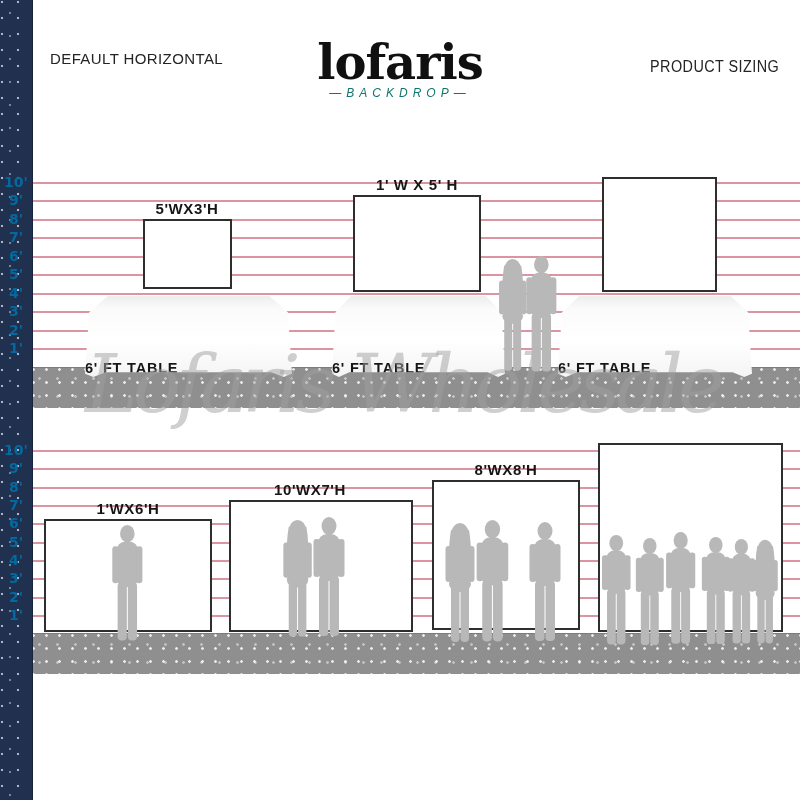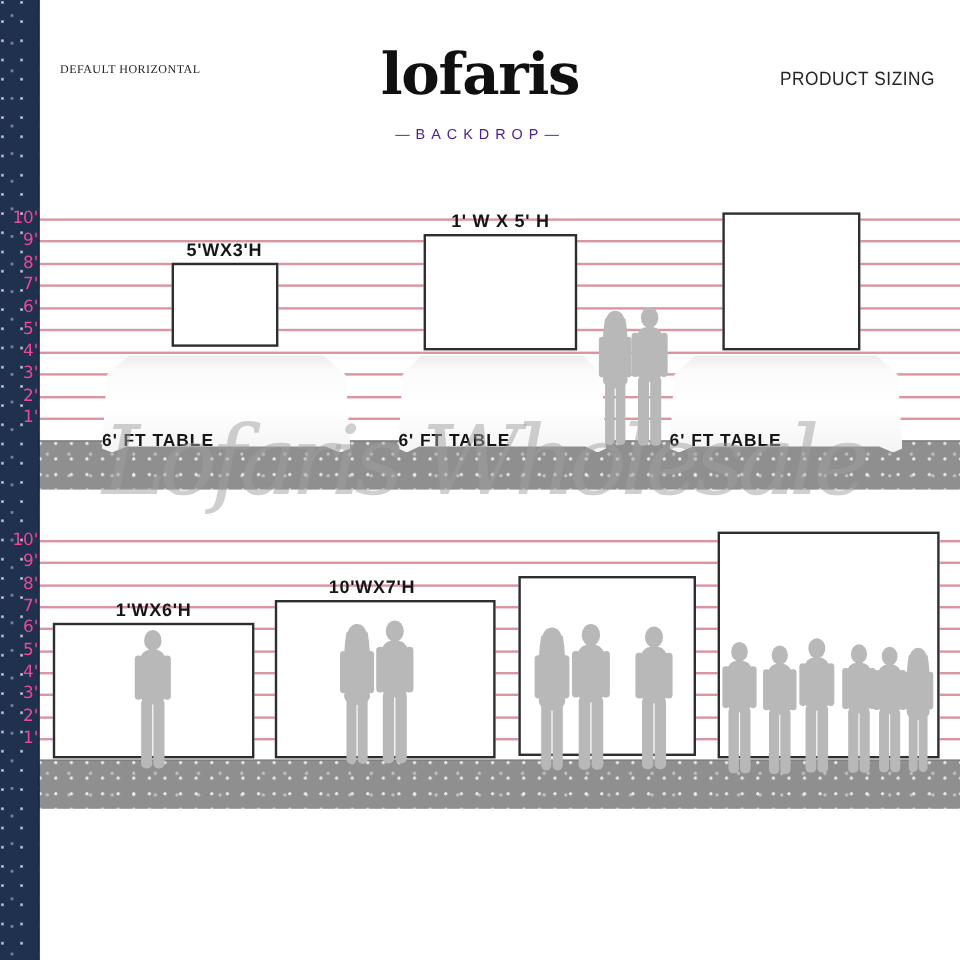--- a/index.html
+++ b/index.html
@@ -6,22 +6,22 @@
   html,body{margin:0;padding:0;background:#fff;}
   #canvas{position:relative;width:800px;height:800px;background:#ffffff;overflow:hidden;
           font-family:"Liberation Sans",sans-serif;}
   
   .strip{position:absolute;left:0;top:0;width:32px;height:800px;background:#20304f;
          background-image:
            radial-gradient(circle at 2px 2px, rgba(255,255,255,.65) 1px, transparent 1.6px),
            radial-gradient(circle at 2px 2px, rgba(255,255,255,.4) 1px, transparent 1.6px);
          background-size:16px 16px,23px 23px;background-position:0 0,8px 11px;
          border-right:1px solid #17233c;z-index:10;}
-  .rl{position:absolute;width:32px;text-align:right;color:#ec4899;z-index:11;
-      font-family:"DejaVu Sans",sans-serif;font-size:14px;font-weight:normal;height:18px;line-height:18px;}
+  .rl{position:absolute;width:32px;text-align:center;color:#0369a1;z-index:11;
+      font-family:"DejaVu Sans",sans-serif;font-size:14px;font-weight:bold;height:18px;line-height:18px;}
   
   .gl{position:absolute;left:32px;right:0;height:2px;background:rgba(214,138,151,.9);z-index:1;}
   
   .floor{position:absolute;left:32px;right:0;height:40px;background:#8f8f8f;z-index:2;
          background-image:
            radial-gradient(circle at 1.5px 1.5px, rgba(255,255,255,.8) 1.1px, transparent 1.6px),
            radial-gradient(circle at 1.5px 1.5px, rgba(255,255,255,.45) 1.1px, transparent 1.6px);
          background-size:13px 13px,18px 18px;background-position:0 0,6px 9px;
          border-top:1px solid #7d7d7d;}
   
@@ -32,24 +32,24 @@
   .table-label{position:absolute;left:0;right:0;top:32px;color:#161616;
                font-size:14.5px;letter-spacing:.8px;font-weight:bold;margin-top:32px;}
   
   .bd{position:absolute;background:#ffffff;border:2px solid #2e2e2e;box-sizing:border-box;z-index:5;}
   .bd-label{position:absolute;width:200px;text-align:center;color:#161616;font-size:15px;
             letter-spacing:.6px;font-weight:bold;z-index:8;}
   
   .people{position:absolute;left:0;top:0;z-index:7;pointer-events:none;}
   
   .subtitle{position:absolute;left:50px;top:50px;z-index:9;color:#242424;
-            font-family:Liberation Serif, serif;font-size:10px;line-height:17px;letter-spacing:.4px;}
+            font-family:Liberation Sans, sans-serif;font-size:15px;line-height:17px;letter-spacing:.4px;}
   .logo-wrap{position:absolute;left:290px;top:38px;width:220px;text-align:center;z-index:9;color:#101010;}
   .logo{font-family:"DejaVu Serif",serif;font-weight:bold;font-size:48px;line-height:48px;letter-spacing:-1px;}
-  .logo-sub{font-family:"Liberation Sans",sans-serif;font-size:12px;letter-spacing:5px;margin-top:19px;color:#4c1d95;}
+  .logo-sub{font-family:"Liberation Sans",sans-serif;font-size:12px;letter-spacing:5px;margin-top:0;color:#0f766e;font-style:italic;}
   .psize{position:absolute;left:650px;top:58px;width:150px;z-index:9;color:#242424;
          font-size:16px;letter-spacing:.5px;transform:scaleX(.9);transform-origin:left;}
 </style>
 </head>
 <body>
 
 <div id="canvas">
 
   <div class="gl" style="top:182px"></div>
   <div class="gl" style="top:200px"></div>
@@ -96,20 +96,21 @@
 
   <div class="bd" style="left:44px;top:519px;width:168px;height:113px;"></div>
   <div class="bd" style="left:229px;top:500px;width:184px;height:132px;"></div>
   <div class="bd" style="left:432px;top:480px;width:148px;height:150px;"></div>
   <div class="bd" style="left:598px;top:443px;width:185px;height:189px;"></div>
 
   <div class="bd-label" style="left:87px;top:200px;text-align:center;">5'WX3'H</div>
   <div class="bd-label" style="left:317px;top:176px;">1' W X 5' H</div>
   <div class="bd-label" style="left:28px;top:500px;">1'WX6'H</div>
   <div class="bd-label" style="left:210px;top:481px;">10'WX7'H</div>
+  <div class="bd-label" style="left:406px;top:461px;">8'WX8'H</div>
 
   <svg class="people" width="800" height="800" viewBox="0 0 800 800">
     <defs>
       <g id="p-man" fill="#b8b8b8">
         <ellipse cx="22" cy="10" rx="7.5" ry="9"></ellipse>
         <rect x="11" y="18" width="22" height="47" rx="9"></rect>
         <rect x="6.5" y="23" width="6.5" height="38" rx="3"></rect>
         <rect x="31" y="23" width="6.5" height="38" rx="3"></rect>
         <rect x="12" y="60" width="9.5" height="60" rx="4"></rect>
         <rect x="22.5" y="60" width="9.5" height="60" rx="4"></rect>

